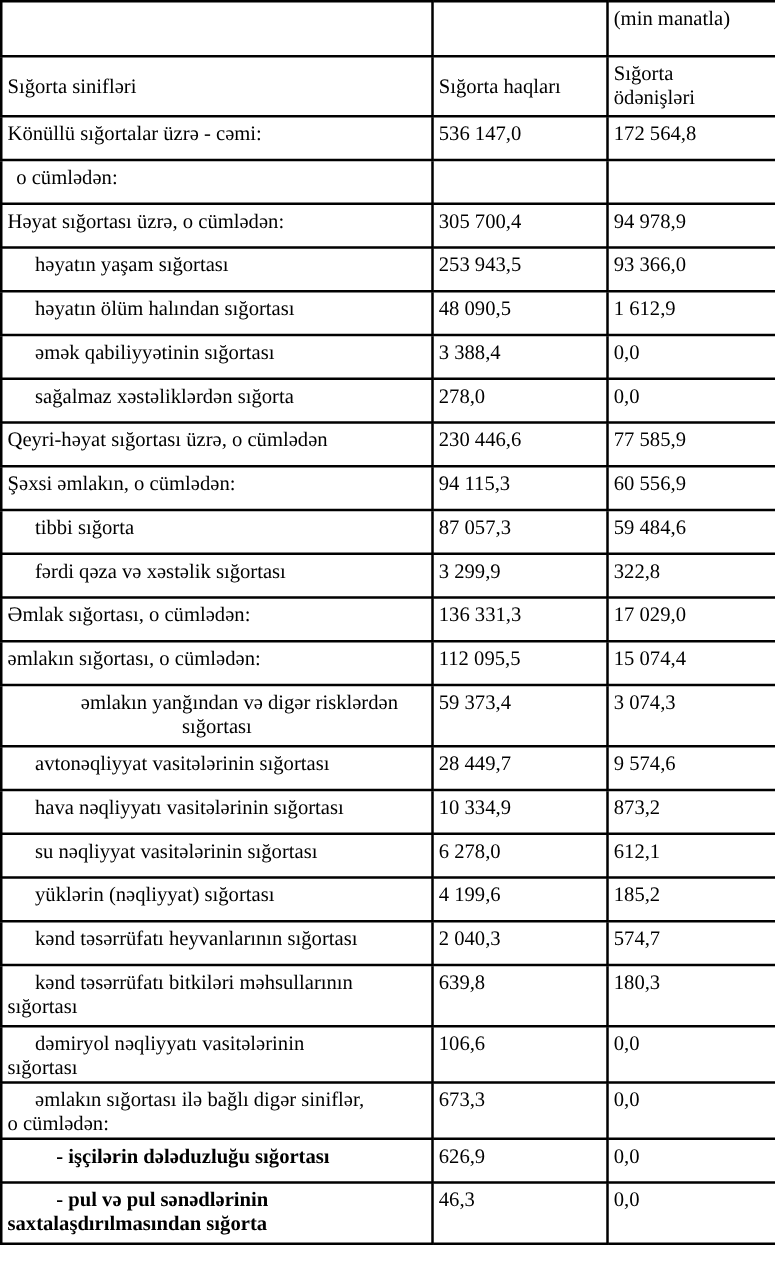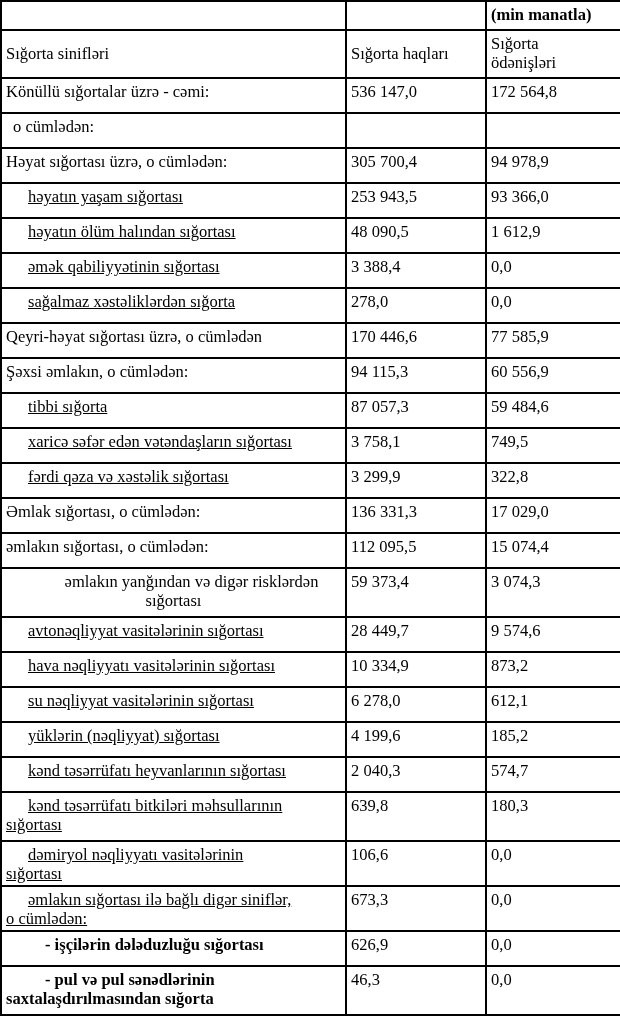--- a/index.html
+++ b/index.html
@@ -22,28 +22,28 @@
   table.ins td {
     border: 2px solid #000000;
     vertical-align: top;
     font-size: 16.5px;
     line-height: 19px;
     padding: 3px 4px 11px 4px;
     white-space: pre-line;
     overflow: hidden;
   }
   
-  tr.unit-row td   { padding-bottom: 5px; font-weight: bold; }
+  tr.unit-row td   { padding-bottom: 20px; }
   tr.header-row td { vertical-align: middle; padding-bottom: 5px; margin-left: 16px; }
   
   td.num { padding-left: 9px; }
   
   td.lbl     { padding-left: 4px; }
   td.sp      { text-indent: 7px; }
-  td.L1      { text-indent: 22px; text-decoration: underline; }
+  td.L1      { text-indent: 22px; }
   td.L2      { text-indent: 36px; text-align: center; }
   td.dash    { text-indent: 39px; font-weight: bold; }
   
   tr.two td  { padding-bottom: 6px; }
   tr.snug td { padding-bottom: 2px; }
 </style>
 </head>
 <body>
 
 <table class="ins">
@@ -95,37 +95,32 @@
       <td class="num">3 388,4</td>
       <td class="num">0,0</td>
     </tr>
     <tr>
       <td class="lbl L1">sağalmaz xəstəliklərdən sığorta</td>
       <td class="num">278,0</td>
       <td class="num">0,0</td>
     </tr>
     <tr>
       <td class="lbl">Qeyri-həyat sığortası üzrə, o cümlədən</td>
-      <td class="num">170 446,6</td>
+      <td class="num">230 446,6</td>
       <td class="num">77 585,9</td>
     </tr>
     <tr>
       <td class="lbl">Şəxsi əmlakın,  o cümlədən:</td>
       <td class="num">94 115,3</td>
       <td class="num">60 556,9</td>
     </tr>
     <tr>
       <td class="lbl L1">tibbi sığorta</td>
       <td class="num">87 057,3</td>
       <td class="num">59 484,6</td>
-    </tr>
-    <tr>
-      <td class="lbl L1">xaricə səfər edən vətəndaşların sığortası</td>
-      <td class="num">3 758,1</td>
-      <td class="num">749,5</td>
     </tr>
     <tr>
       <td class="lbl L1">fərdi qəza və xəstəlik sığortası</td>
       <td class="num">3 299,9</td>
       <td class="num">322,8</td>
     </tr>
     <tr>
       <td class="lbl">Əmlak sığortası, o cümlədən:</td>
       <td class="num">136 331,3</td>
       <td class="num">17 029,0</td>

